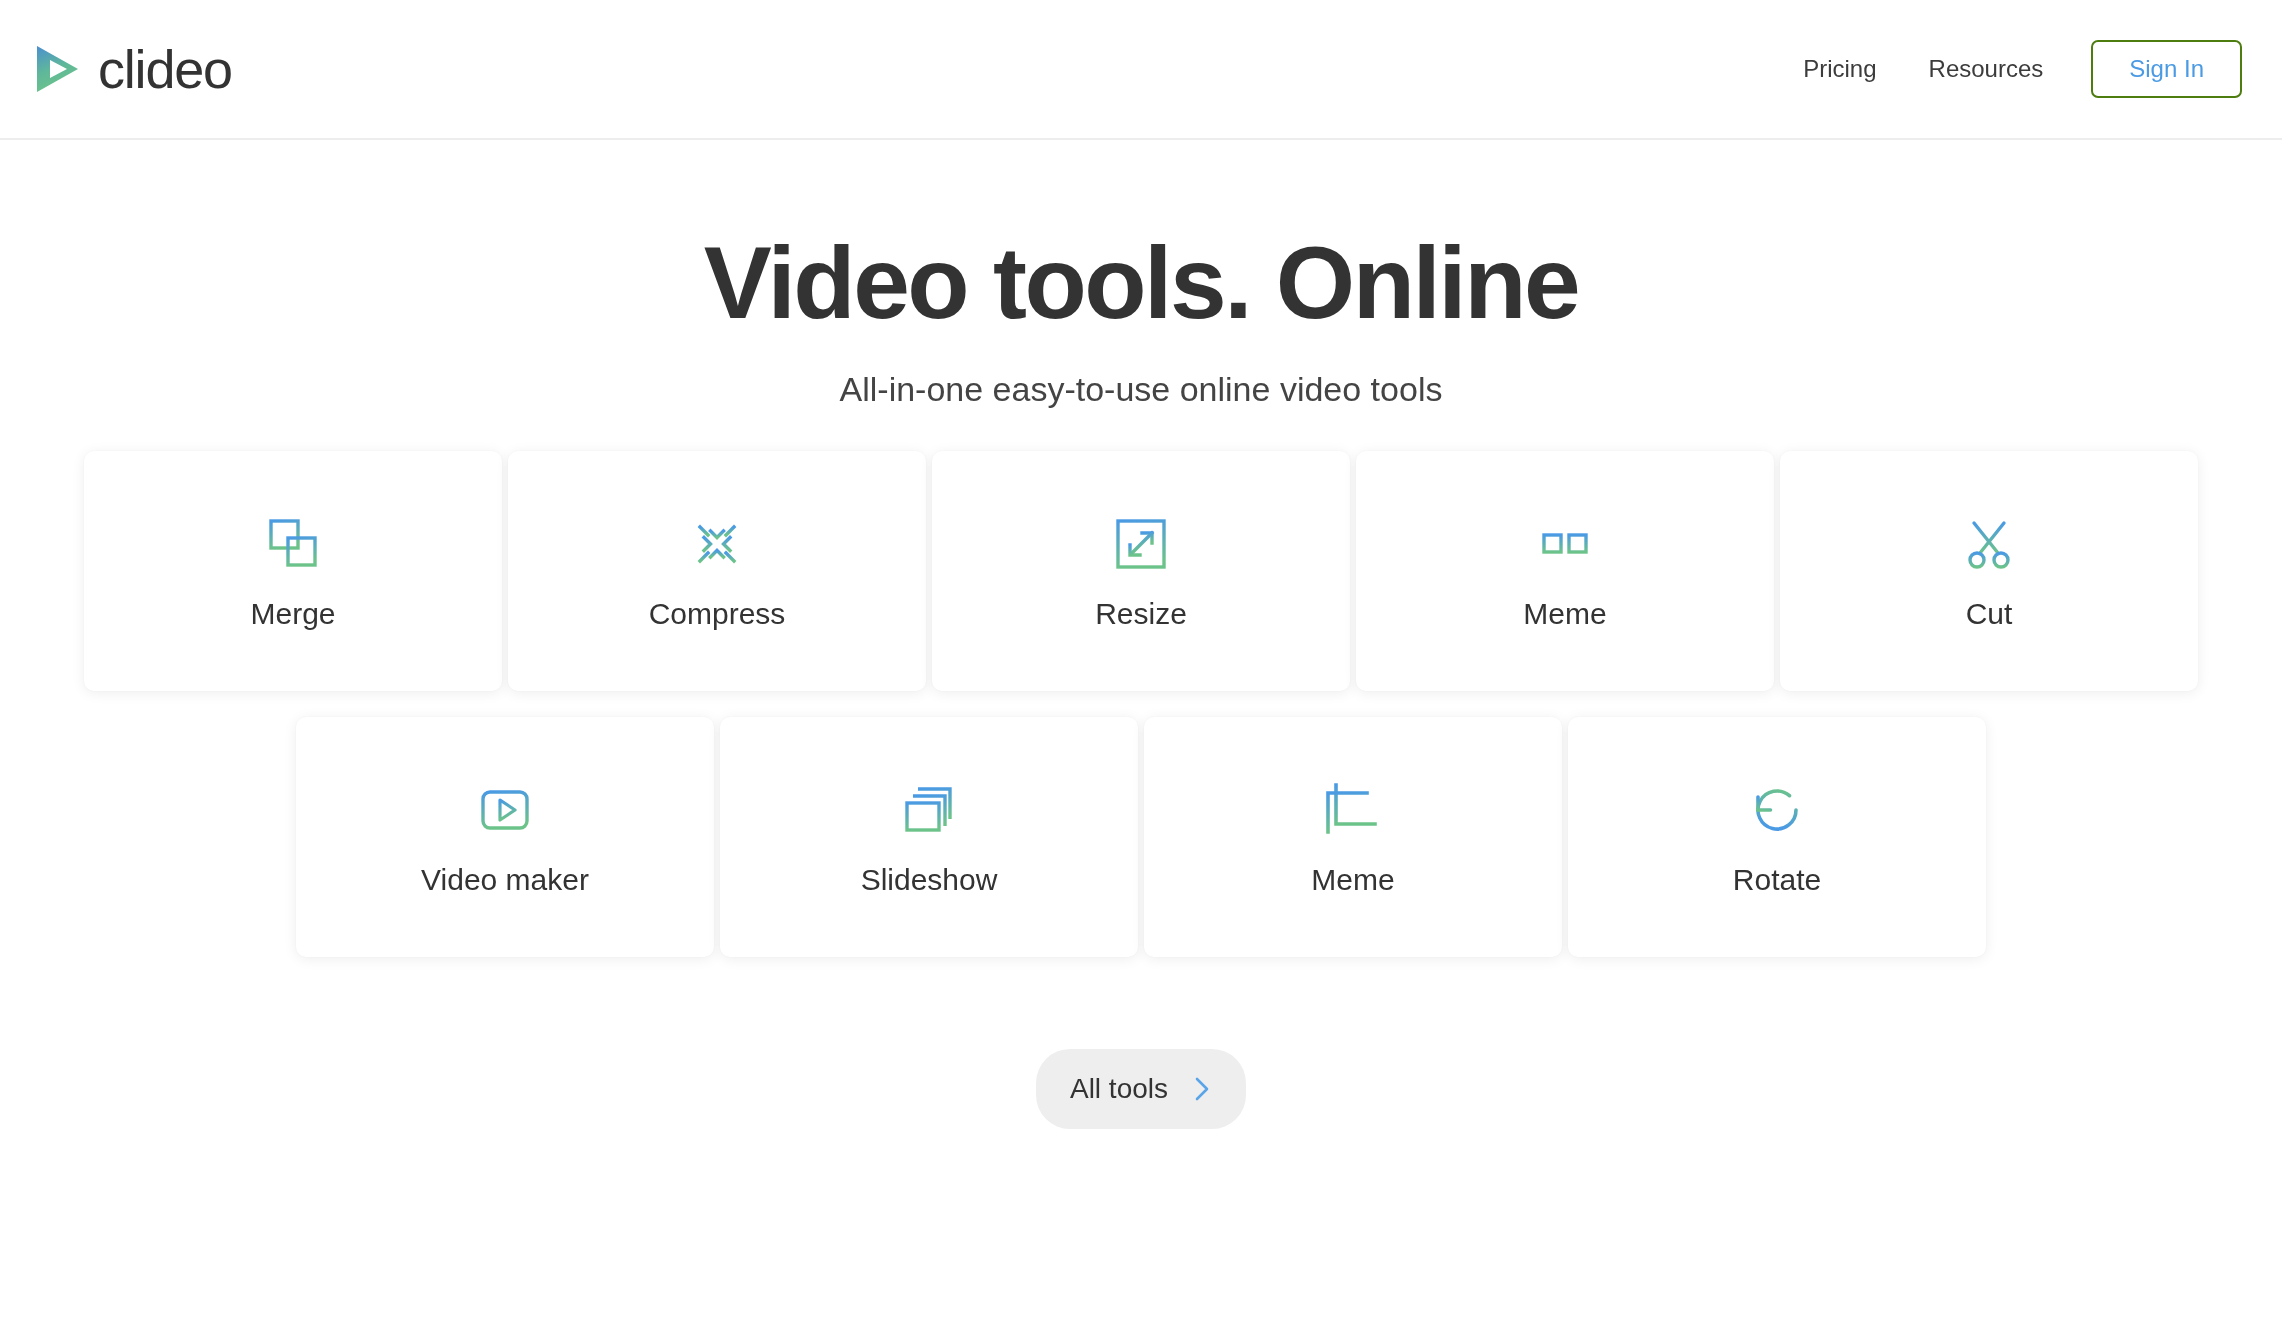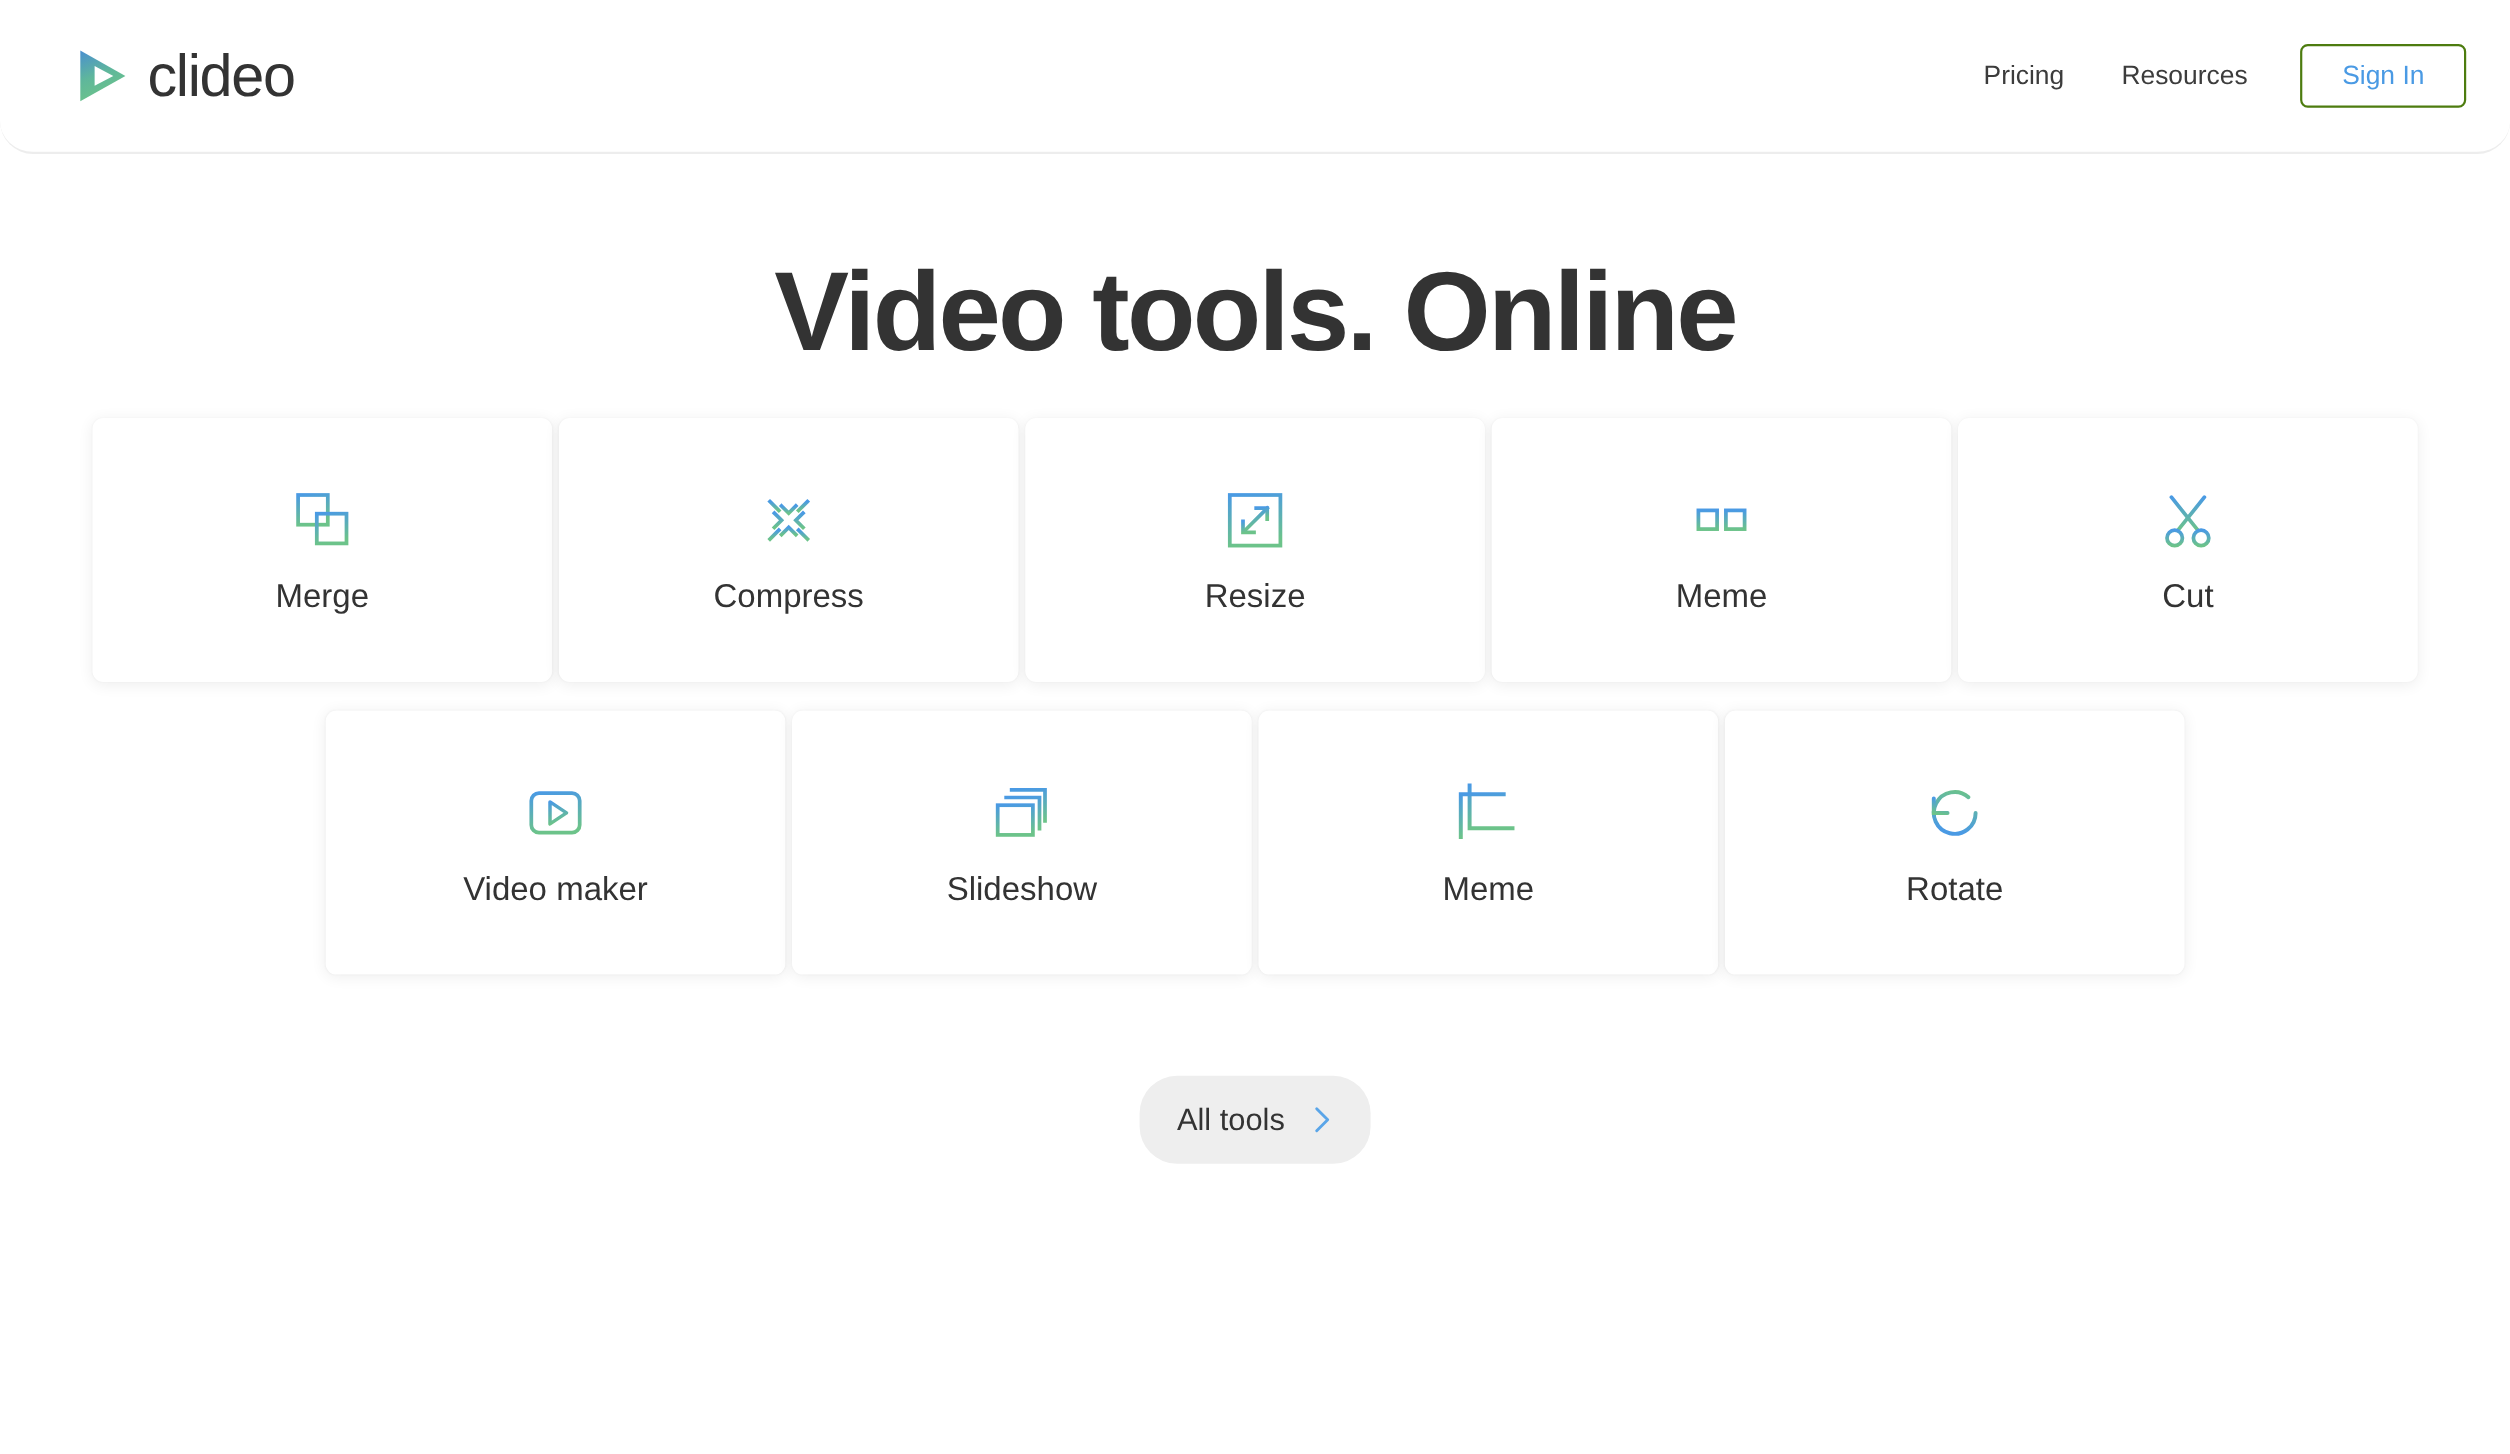--- a/index.html
+++ b/index.html
@@ -14,22 +14,21 @@
 
   
   .site-header {
     height: 140px;
     width: 100%;
     background: #ffffff;
     border-bottom: 2px solid #ededed;
     display: flex;
     align-items: center;
     justify-content: space-between;
-    padding: 0 40px 0 64px;
-    border-radius: 30px;
+    padding: 0 40px 0 28px;
   }
 
   .brand {
     display: flex;
     align-items: center;
     gap: 14px;
     text-decoration: none;
   }
   .brand-mark { width: 56px; height: 56px; display: block; flex: 0 0 auto; }
   .brand-name {
@@ -172,20 +171,21 @@
   <nav class="header-nav">
     <a class="nav-link" href="#">Pricing</a>
     <a class="nav-link" href="#">Resources</a>
     <button class="signin-btn">Sign In</button>
   </nav>
 
 </header>
 
 <section class="hero">
   <h1 class="hero-title">Video tools. Online</h1>
+  <p class="hero-subtitle">All-in-one easy-to-use online video tools</p>
 </section>
 
 <section class="tools-area">
 
   <div class="tool-row row-1">
 
     <a class="tool-card" href="#">
       <span>
         <svg class="tool-icon" viewBox="0 0 62 62" xmlns="http://www.w3.org/2000/svg">
           <defs>

